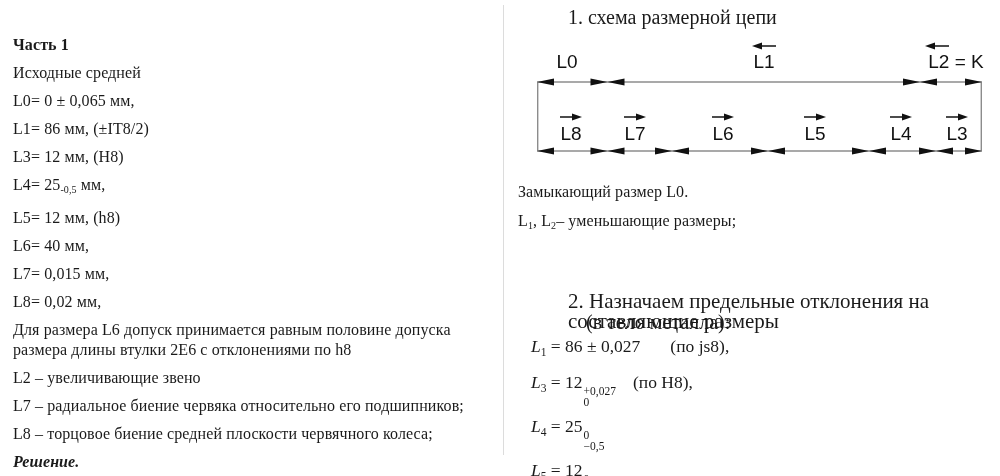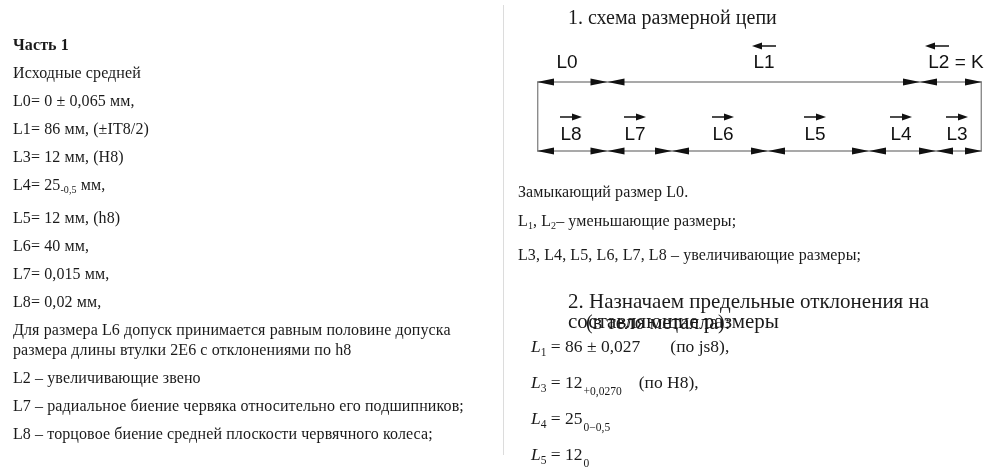--- a/index.html
+++ b/index.html
@@ -45,21 +45,21 @@
     position:absolute; left:586px; top:312px; font-size:20px; line-height:20px;
   }
   .formulas { position:absolute; left:531px; top:334px; }
   .formula {
     font-size:17.5px; line-height:24px; margin-bottom:6px;
     white-space:nowrap;
   }
   .fvar { font-style:italic; }
   .fsub { font-size:11.5px; vertical-align:-4px; }
   .supsub {
-    display:inline-flex; flex-direction:row; align-items:flex-start;
+    display:inline-flex; flex-direction:column; align-items:flex-start;
     font-size:11.5px; line-height:11px; vertical-align:-7px; margin-left:1px;
   }
   .fnote { margin-left:17px; }
   .fnote.gap { margin-left:30px; }
 </style>
 </head>
 <body>
 
 <div class="divider"></div>
 
@@ -71,20 +71,21 @@
     <div class="para"><span>L3= 12 мм, (H8)</span></div>
     <div class="para"><span>L4= 25</span><span class="rsub">-0,5</span><span> мм,</span></div>
     <div class="para"><span>L5= 12 мм, (h8)</span></div>
     <div class="para"><span>L6= 40 мм,</span></div>
     <div class="para"><span>L7= 0,015 мм,</span></div>
     <div class="para"><span>L8= 0,02 мм,</span></div>
     <div class="para"><span>Для размера L6 допуск принимается равным половине допуска размера длины втулки 2Е6 с отклонениями по h8</span></div>
     <div class="para"><span>L2 – увеличивающие звено</span></div>
     <div class="para"><span>L7 – радиальное биение червяка относительно его подшипников;</span></div>
     <div class="para"><span>L8 – торцовое биение средней плоскости червячного колеса;</span></div>
+    <div class="para bolditalic"><span>Решение.</span></div>
   </div>
 
 <div class="r-title1">1. схема размерной цепи</div>
 
 <svg class="diagram-svg" width="497" height="130" viewBox="0 0 497 130">
 
   <g stroke="#8c8c8c" stroke-width="1.4" fill="none">
     <line x1="34" y1="46" x2="479" y2="46"></line>
     <line x1="34" y1="115" x2="479" y2="115"></line>
     <line x1="34.7" y1="46" x2="34.7" y2="115"></line>
@@ -159,21 +160,20 @@
     <text x="220" y="104">L6</text>
     <text x="312" y="104">L5</text>
     <text x="398" y="104">L4</text>
     <text x="454" y="104">L3</text>
   </g>
 </svg>
 
 <div class="notes" id="notes">
     <div class="para"><span>Замыкающий размер L0.</span></div>
     <div class="para"><span>L</span><span class="rsub">1</span><span>, L</span><span class="rsub">2</span><span>– уменьшающие размеры;</span></div>
-    <div class="para"><span>L3, L4, L5, L6, L7, L8 – увеличивающие размеры;</span></div>
   </div>
 
 <div class="r-title2-l1">2. Назначаем предельные отклонения на составляющие размеры</div>
 <div class="r-title2-l2">(в тело металла):</div>
 
 <div class="formulas" id="formulas">
     <div class="formula"><span class="fvar">L</span><span class="fsub">1</span><span> = 86 ± 0,027</span><span class="fnote gap">(по js8),</span></div>
     <div class="formula"><span class="fvar">L</span><span class="fsub">3</span><span> = 12</span><span class="supsub">
         <span>+0,027</span>
         <span>0</span>

